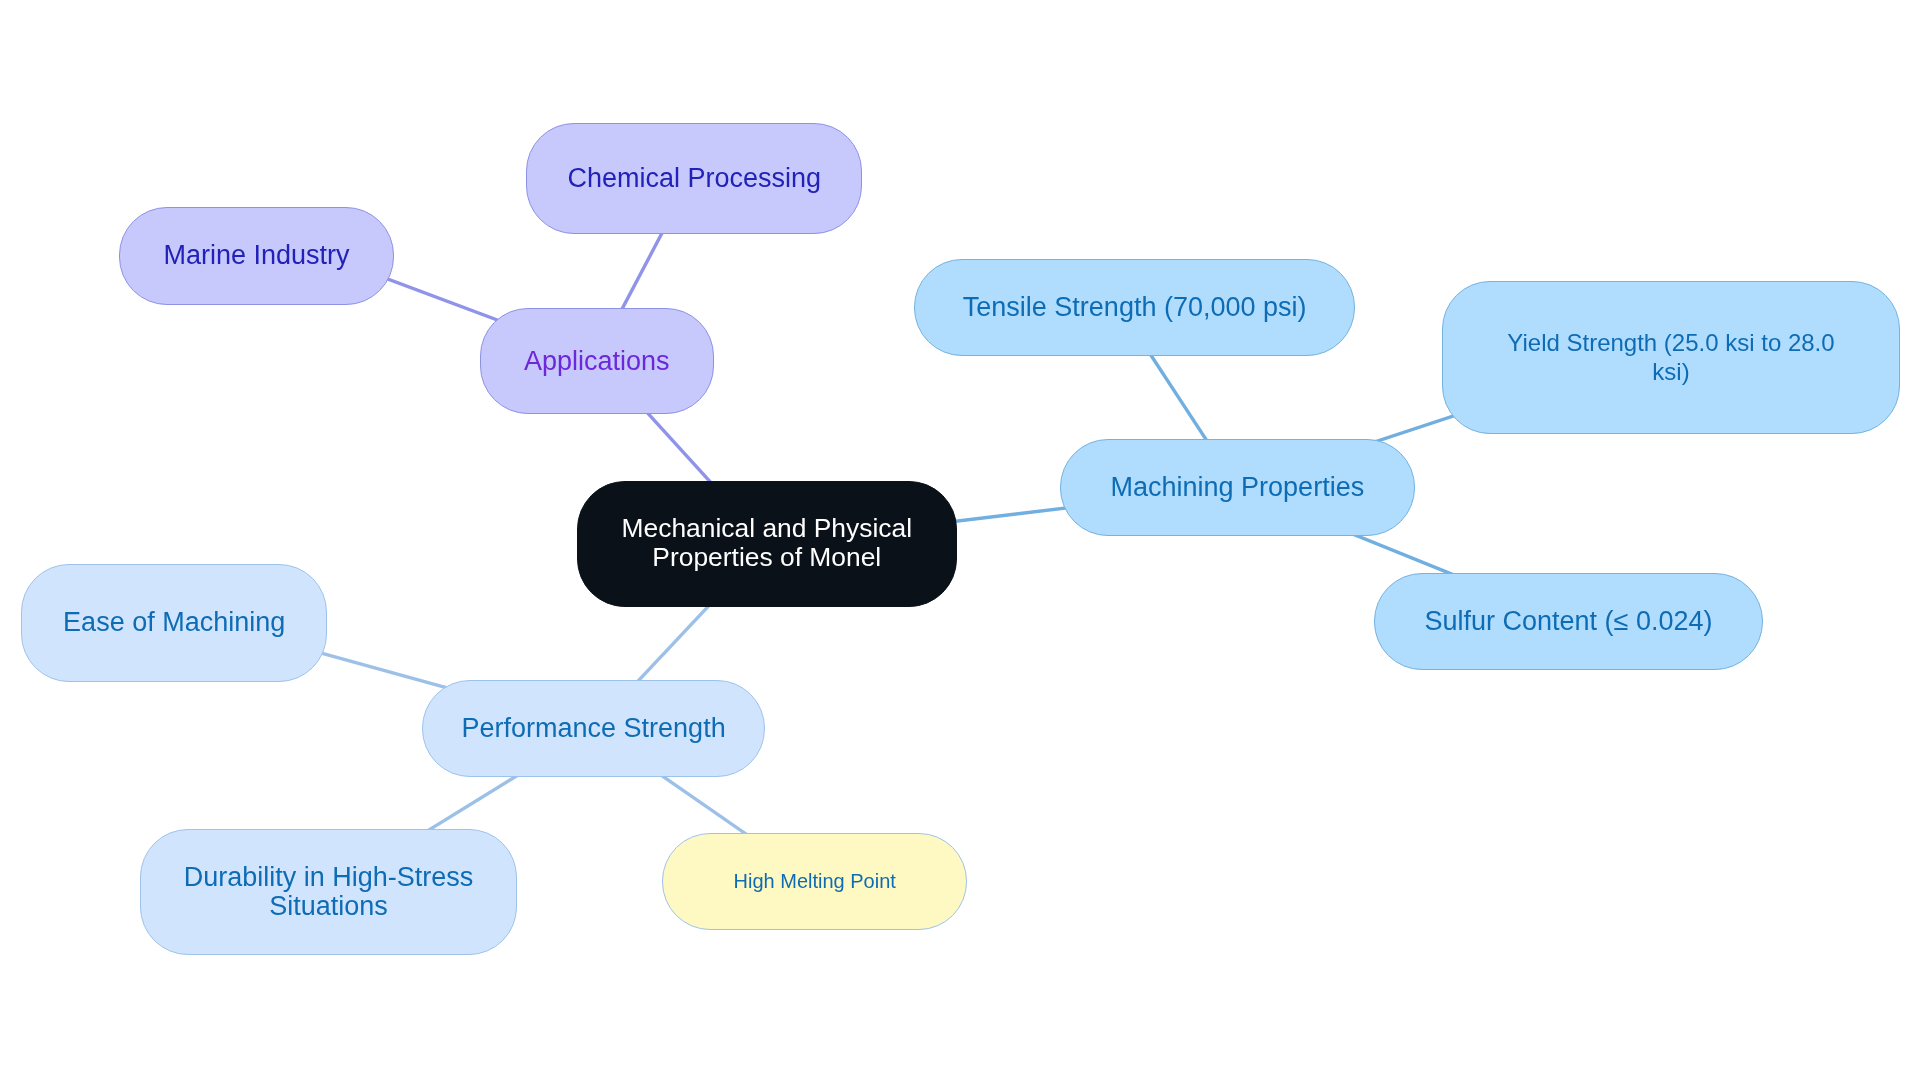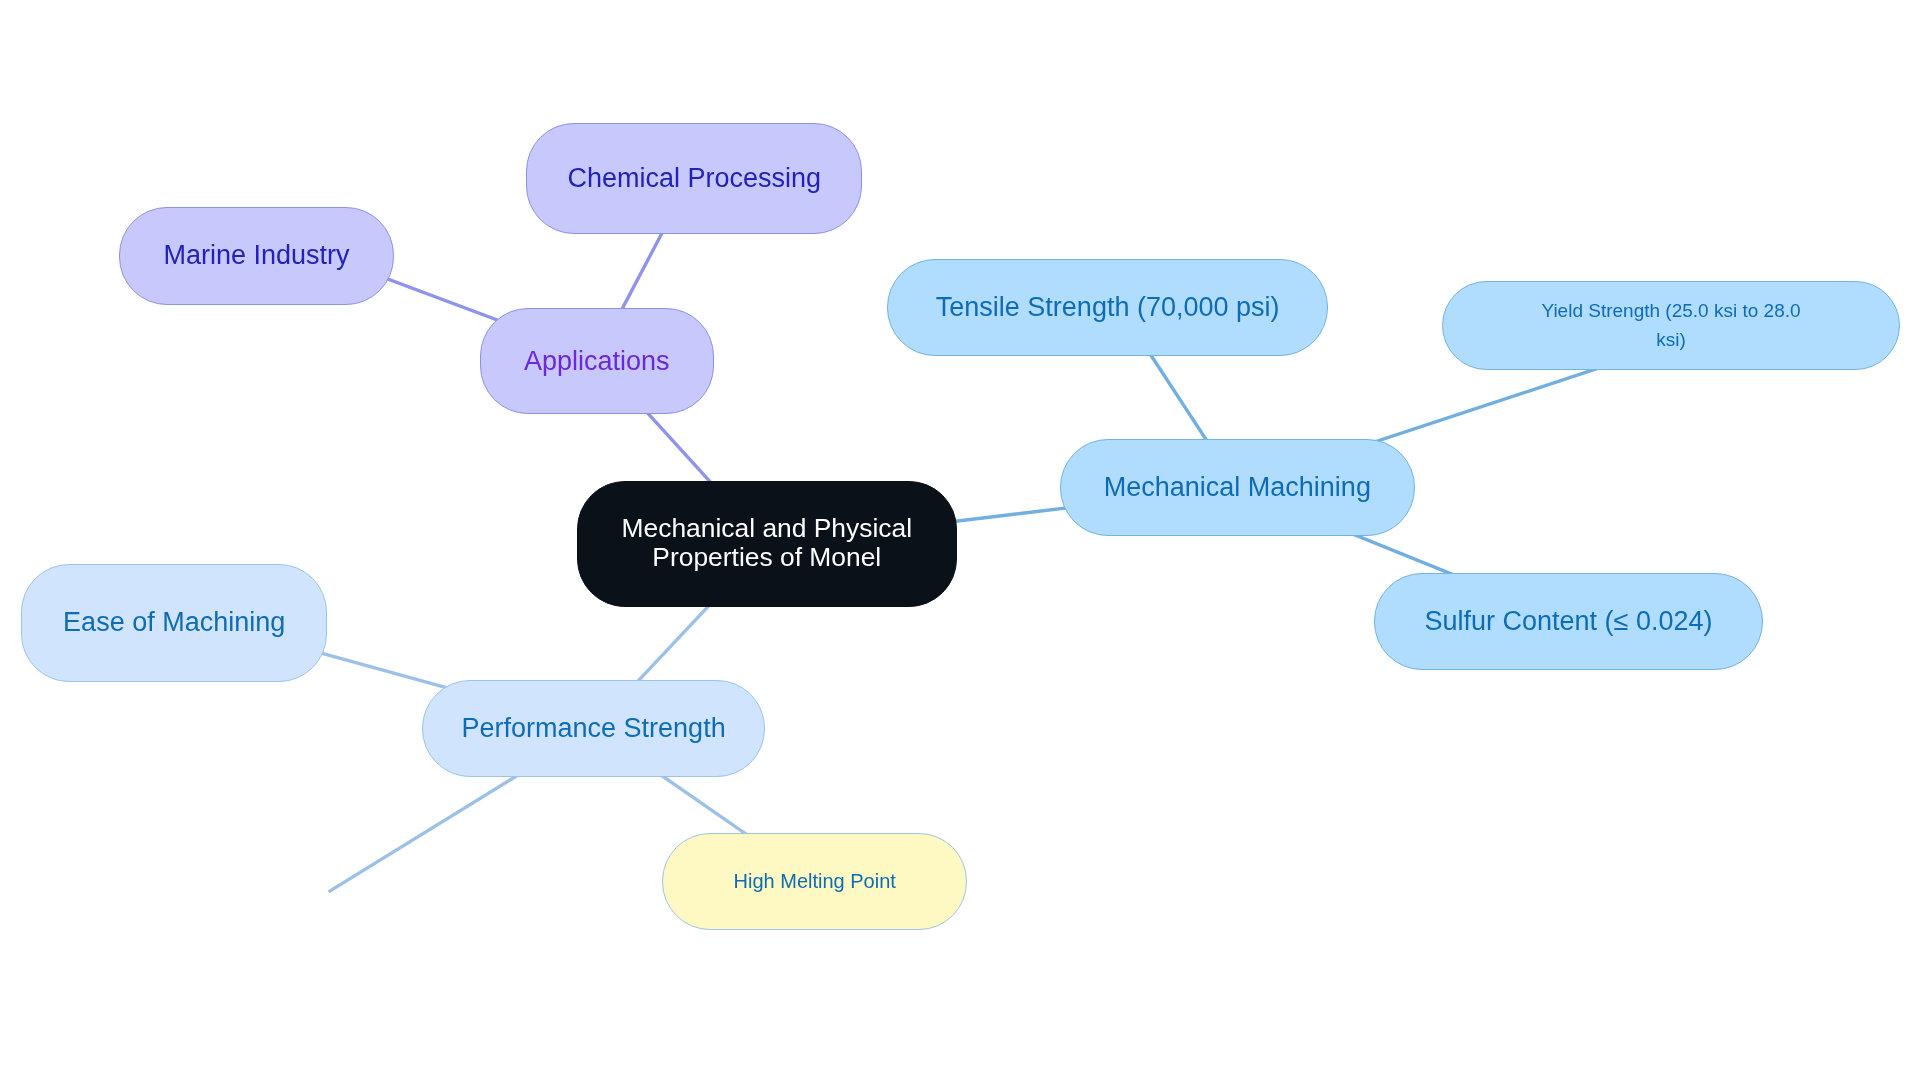--- a/index.html
+++ b/index.html
@@ -39,35 +39,39 @@
       <div class="mm-node" style="left: 479.7px; top: 308.4px; width: 234.1px; height: 106px; background: rgb(199, 201, 253); border-color: rgb(142, 146, 230); border-width: 1.8px; color: #6d28d9; font-size: 27px;">
         <span class="mm-label" style="line-height: 29px;">Applications</span>
       </div>
       <div class="mm-node" style="left: 118.6px; top: 181.2px; width: 275.8px; height: 97.5px; background: rgb(199, 201, 253); border-color: rgb(142, 146, 230); border-width: 1.8px; color: rgb(34, 33, 184); font-size: 27px; margin-top: 26px;">
         <span class="mm-label" style="line-height: 29px;">Marine Industry</span>
       </div>
       <div class="mm-node" style="left: 526.4px; top: 122.8px; width: 335.9px; height: 111px; background: rgb(199, 201, 253); border-color: rgb(142, 146, 230); border-width: 1.8px; color: rgb(34, 33, 184); font-size: 27px;">
         <span class="mm-label" style="line-height: 29px;">Chemical Processing</span>
       </div>
       <div class="mm-node" style="left: 1059.5px; top: 438.6px; width: 355.7px; height: 97.5px; background: rgb(176, 220, 254); border-color: rgb(117, 179, 224); border-width: 1.8px; color: rgb(14, 108, 180); font-size: 27px;">
-        <span class="mm-label" style="line-height: 29px;">Mechanical Machining</span>
+        <span class="mm-label" style="line-height: 29px;">Machining Properties</span>
       </div>
-      <div class="mm-node" style="left: 887px; top: 258.8px; width: 441.3px; height: 97.5px; background: rgb(176, 220, 254); border-color: rgb(117, 179, 224); border-width: 1.8px; color: rgb(14, 108, 180); font-size: 27px;">
+      <div class="mm-node" style="left: 914px; top: 258.8px; width: 441.3px; height: 97.5px; background: rgb(176, 220, 254); border-color: rgb(117, 179, 224); border-width: 1.8px; color: rgb(14, 108, 180); font-size: 27px;">
         <span class="mm-label" style="line-height: 29px;">Tensile Strength (70,000 psi)</span>
       </div>
-      <div class="mm-node" style="left: 1442.1px; top: 280.8px; width: 457.8px; height: 89px; background: rgb(176, 220, 254); border-color: rgb(117, 179, 224); border-width: 1.8px; color: rgb(14, 108, 180); font-size: 19px;">
+      <div class="mm-node" style="left: 1442.1px; top: 280.8px; width: 457.8px; height: 153px; background: rgb(176, 220, 254); border-color: rgb(117, 179, 224); border-width: 1.8px; color: rgb(14, 108, 180); font-size: 24px;">
         <span class="mm-label" style="line-height: 29px;">Yield Strength (25.0 ksi to 28.0
 ksi)</span>
       </div>
       <div class="mm-node" style="left: 1373.9px; top: 572.6px; width: 389.2px; height: 97.5px; background: rgb(176, 220, 254); border-color: rgb(117, 179, 224); border-width: 1.8px; color: rgb(14, 108, 180); font-size: 27px;">
         <span class="mm-label" style="line-height: 29px; text-align: center;">Sulfur Content (≤ 0.024)</span>
       </div>
       <div class="mm-node" style="left: 422.4px; top: 679.6px; width: 342.4px; height: 97.5px; background: rgb(208, 228, 254); border-color: rgb(158, 195, 234); border-width: 1.8px; color: rgb(14, 108, 180); font-size: 27px;">
         <span class="mm-label" style="line-height: 29px;">Performance Strength</span>
       </div>
       <div class="mm-node" style="left: 21.4px; top: 563.6px; width: 305.6px; height: 118px; background: rgb(208, 228, 254); border-color: rgb(158, 195, 234); border-width: 1.8px; color: rgb(14, 108, 180); font-size: 27px;">
         <span class="mm-label" style="line-height: 29px;">Ease of Machining</span>
       </div>
+      <div class="mm-node" style="left: 140.2px; top: 828.5px; width: 376.7px; height: 126.8px; background: rgb(208, 228, 254); border-color: rgb(158, 195, 234); border-width: 1.8px; color: rgb(14, 108, 180); font-size: 27px;">
+        <span class="mm-label" style="line-height: 29px;">Durability in High-Stress
+Situations</span>
+      </div>
       <div class="mm-node" style="left: 662.4px; top: 832.9px; width: 304.6px; height: 97.5px; background: #fef9c3; border-color: rgb(158, 195, 234); border-width: 1.8px; color: rgb(14, 108, 180); font-size: 20px;">
         <span class="mm-label" style="line-height: 29px;">High Melting Point</span>
       </div>
     </div>
 </div>
 
 </body></html>

